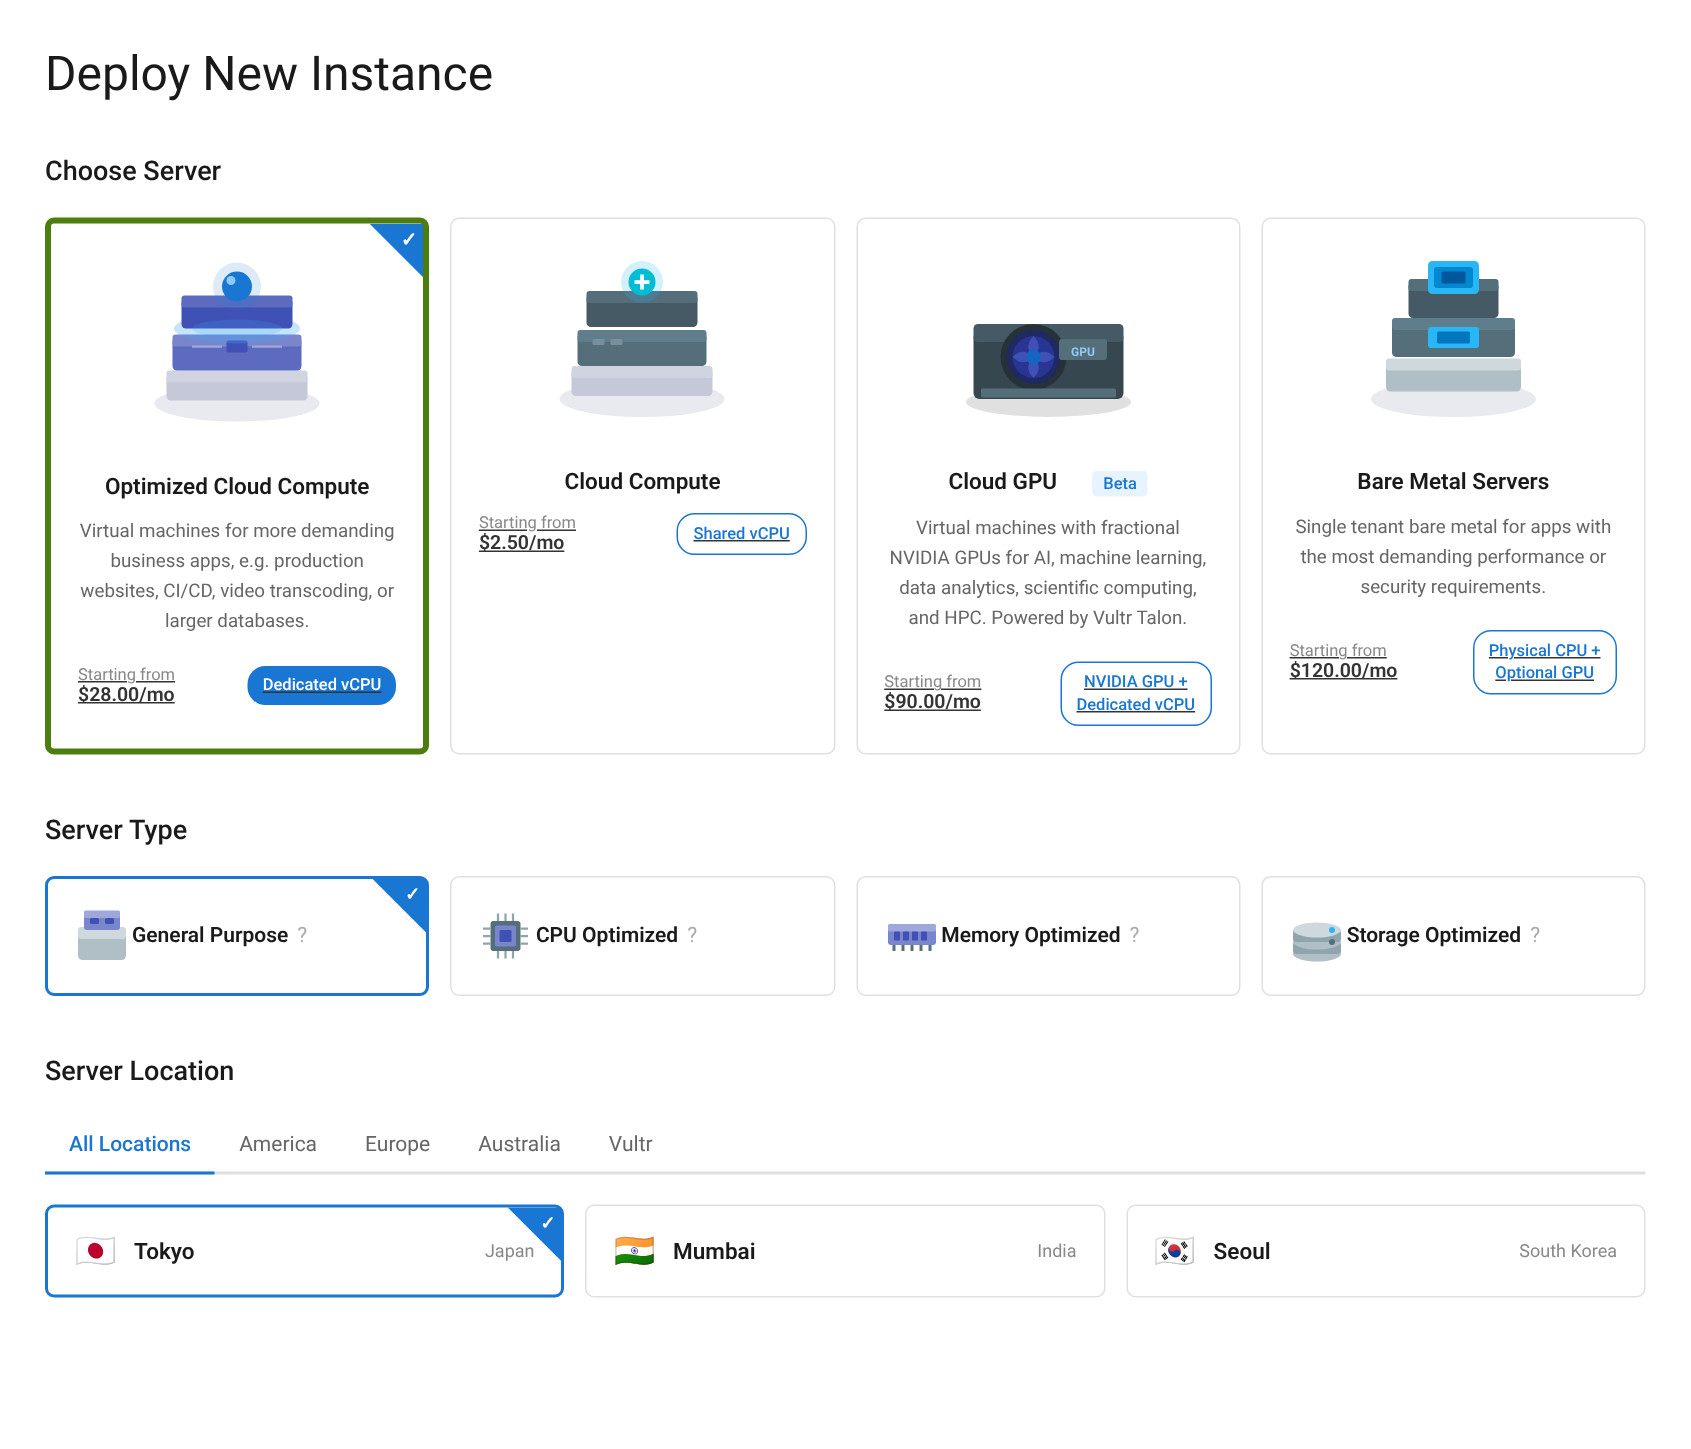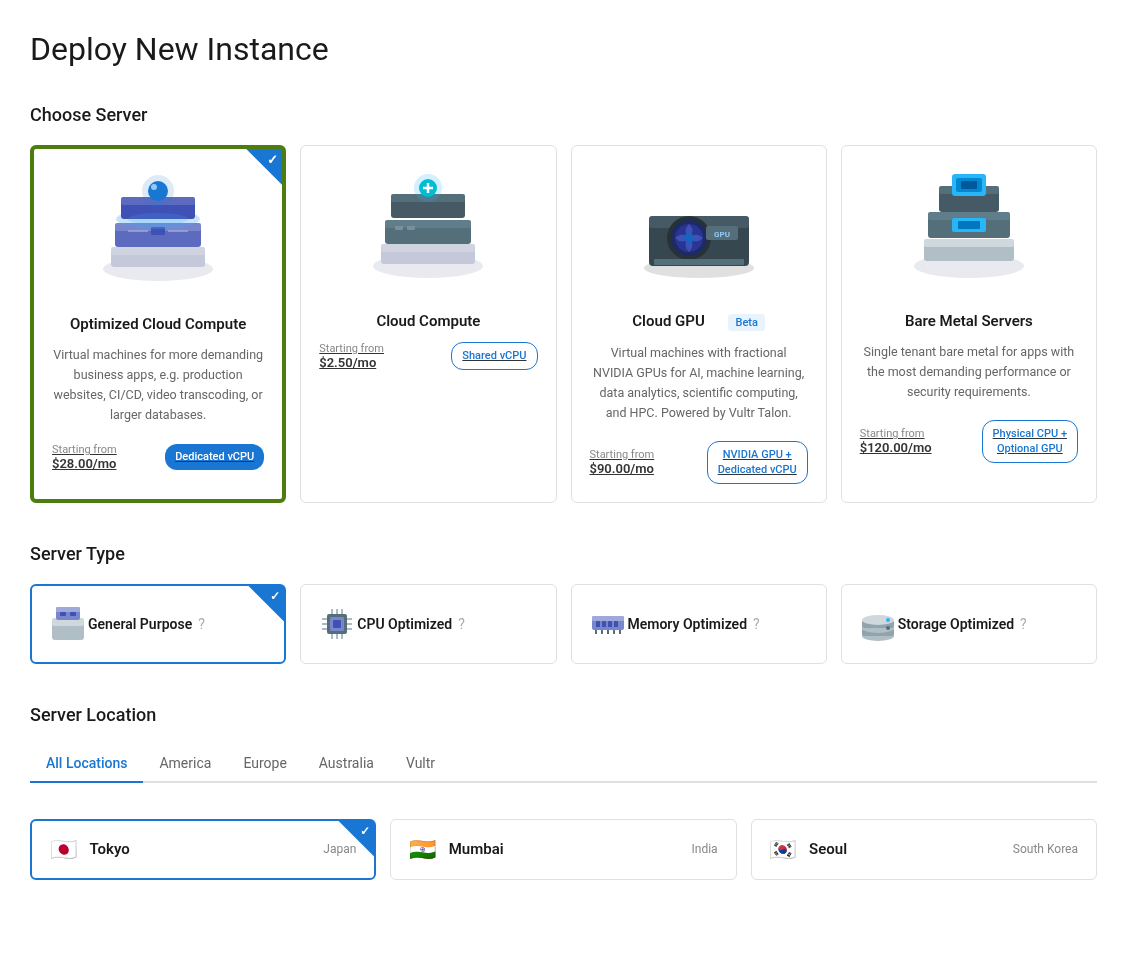--- a/index.html
+++ b/index.html
@@ -217,21 +217,21 @@
     .type-name-row {
       display: flex;
       align-items: center;
     }
 
     
     .location-tabs {
       display: flex;
       gap: 0;
       border-bottom: 2px solid #e0e0e0;
-      margin-bottom: 36px;
+      margin-bottom: 20px;
     }
 
     .location-tab {
       padding: 10px 16px;
       font-size: 14px;
       color: #666;
       cursor: pointer;
       border-bottom: 2px solid transparent;
       margin-bottom: -2px;
     }

